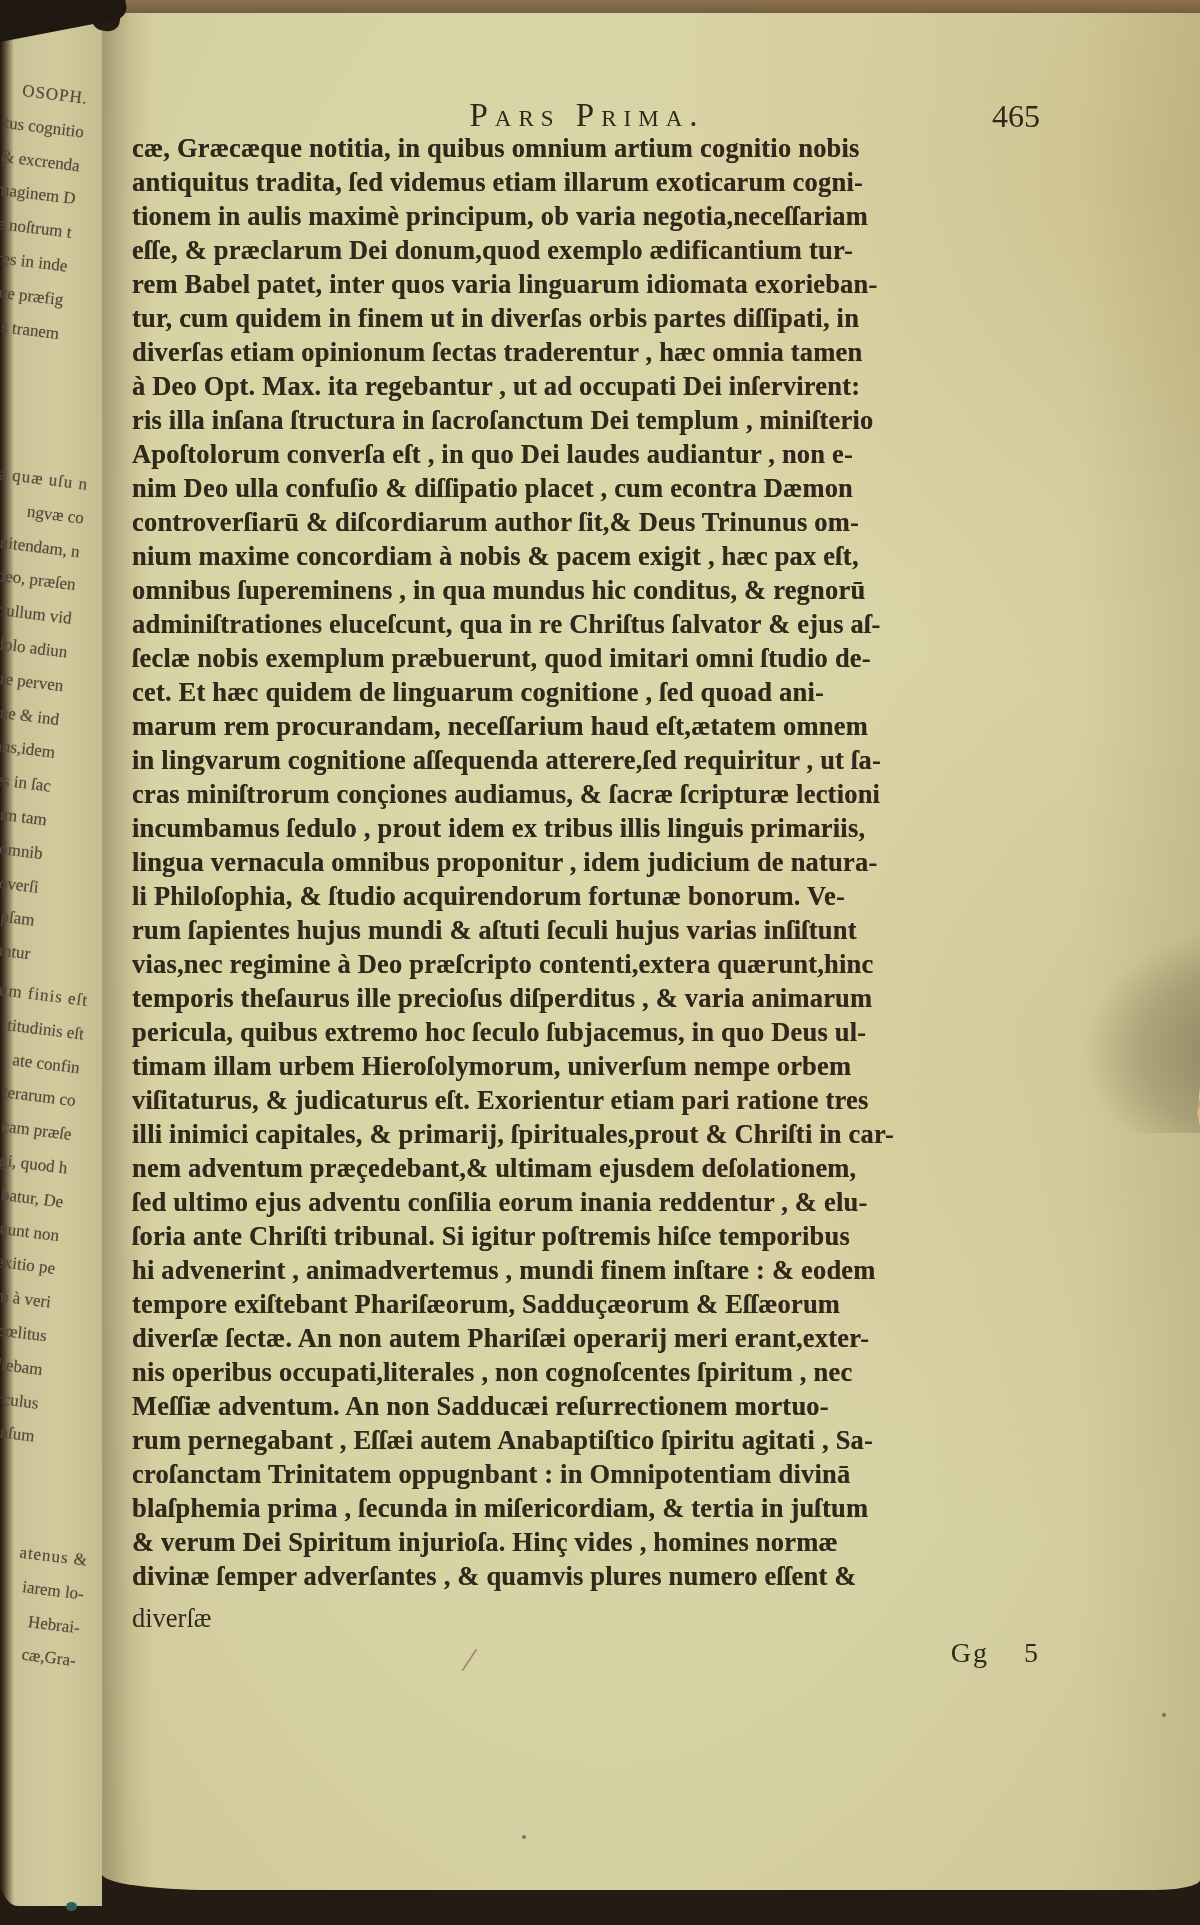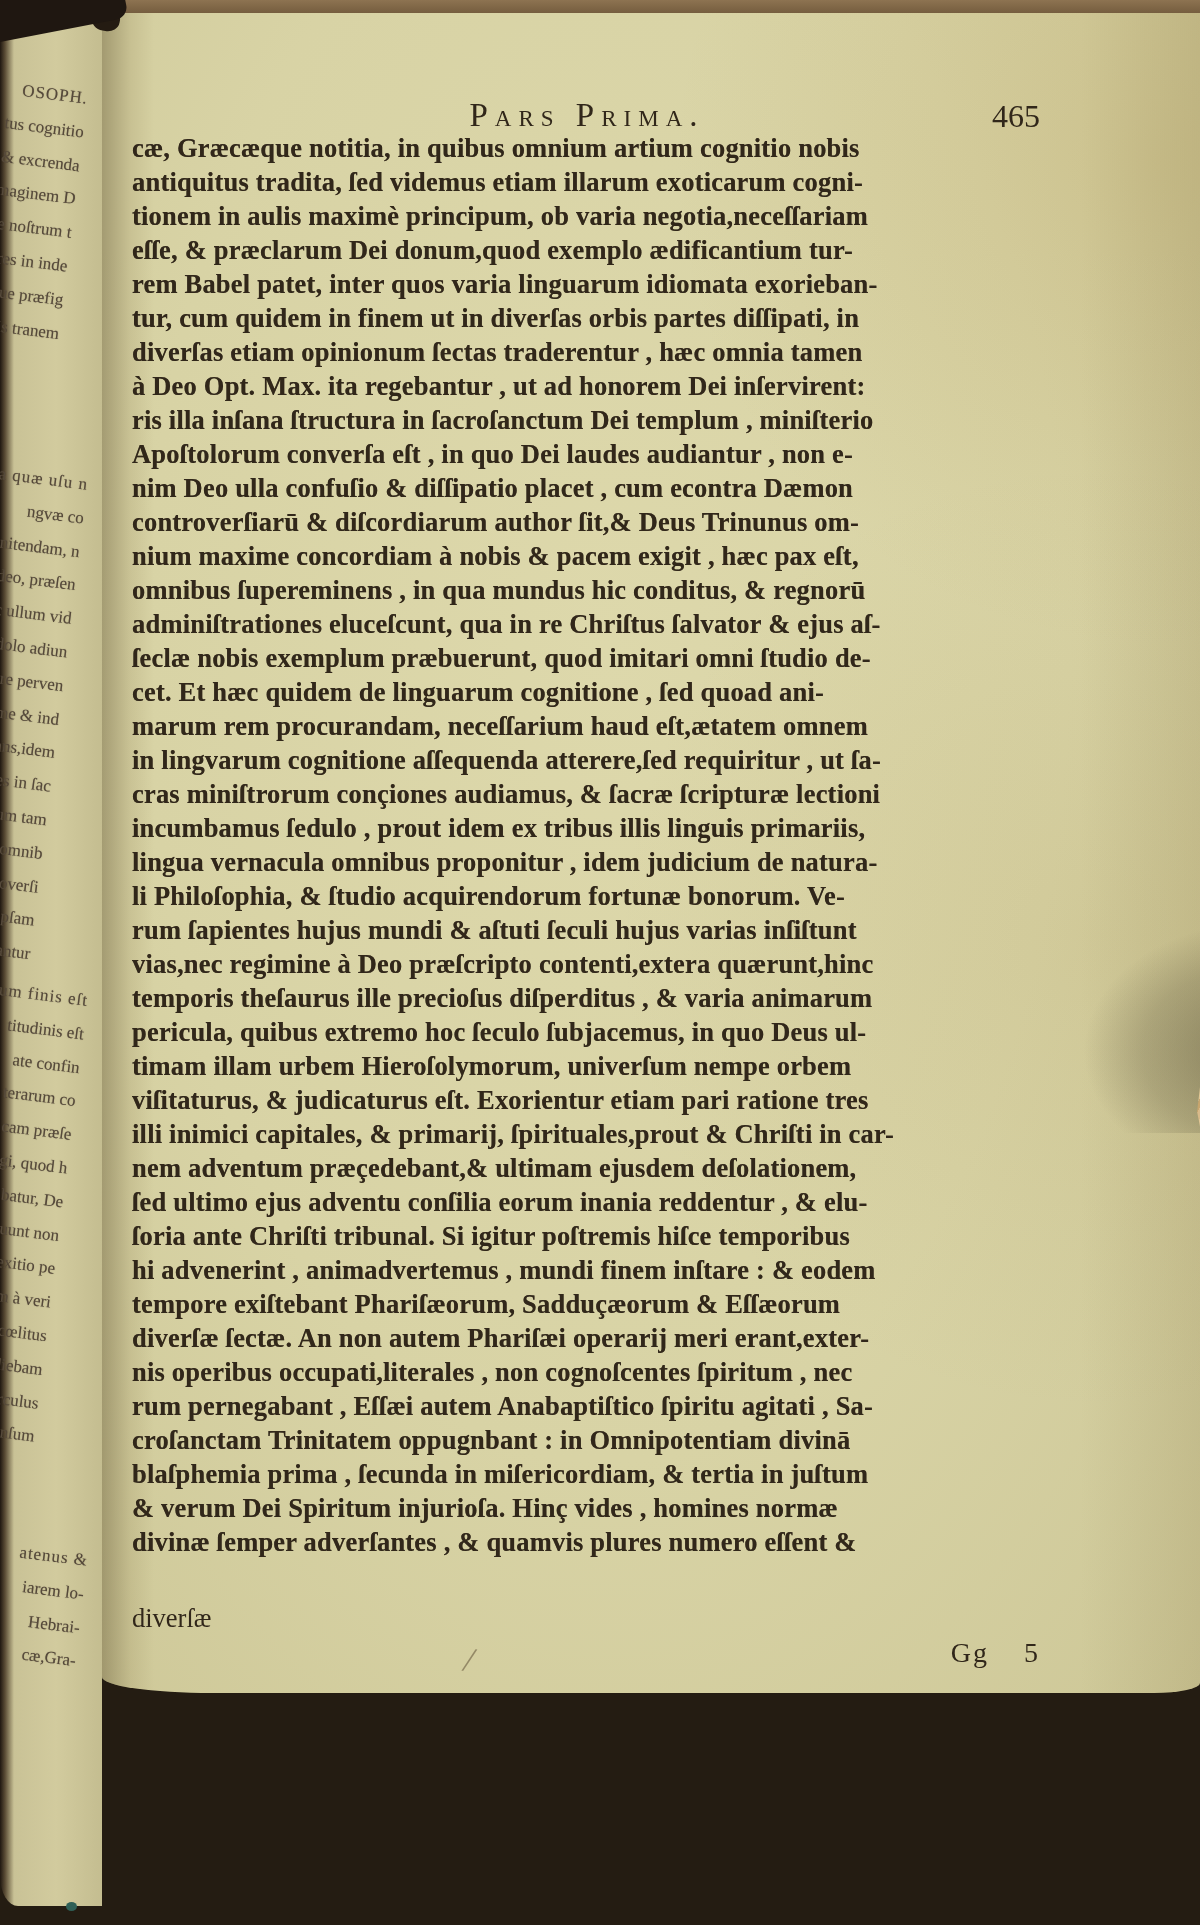--- a/index.html
+++ b/index.html
@@ -16,21 +16,21 @@
     border-top-left-radius:10px 24px;border-bottom-left-radius:18px 30px;
     overflow:hidden;}
   .frag-cluster{position:absolute;left:-70px;width:160px;text-align:right;
     font-size:17px;line-height:33.8px;color:#55493a;
     transform:rotate(7deg);transform-origin:100% 0;
     text-shadow:0 0 1px rgba(85,73,58,.5);}
   .frag-cluster div{white-space:nowrap;}
   .frag-cluster div:first-child{letter-spacing:1px;}
 
   
-  .main-page{position:absolute;left:102px;top:13px;width:1098px;height:1680px;
+  .main-page{position:absolute;left:102px;top:13px;width:1098px;height:1877px;
     background:
       radial-gradient(circle at 96% 9%,rgba(170,140,70,.20),transparent 26%),
       radial-gradient(circle at 90% 55%,rgba(160,135,70,.12),transparent 35%),
       radial-gradient(ellipse at 46% 38%,#ddd8ab 0%,#d8d3a5 55%,#cdc797 100%);
     border-top-left-radius:6px 18px;
     border-bottom-left-radius:110px 16px;border-bottom-right-radius:46px 10px;
     overflow:hidden;}
   .gutter-shade{position:absolute;left:0;top:0;width:52px;height:100%;
     background:linear-gradient(90deg,rgba(95,82,48,.42),rgba(140,125,80,.18) 55%,transparent);}
   .right-shade{position:absolute;right:0;top:0;width:120px;height:100%;
@@ -142,21 +142,21 @@
     </div>
 
     <div class="text-block">
       <div class="ln">cæ, Græcæque notitia, in quibus omnium artium cognitio nobis</div>
       <div class="ln">antiquitus tradita, ſed videmus etiam illarum exoticarum cogni-</div>
       <div class="ln">tionem in aulis maximè principum, ob varia negotia,neceſſariam</div>
       <div class="ln">eſſe, &amp; præclarum Dei donum,quod exemplo ædificantium tur-</div>
       <div class="ln">rem Babel patet, inter quos varia linguarum idiomata exorieban-</div>
       <div class="ln">tur, cum quidem in finem ut in diverſas orbis partes diſſipati, in</div>
       <div class="ln">diverſas etiam opinionum ſectas traderentur , hæc omnia tamen</div>
-      <div class="ln">à Deo Opt. Max. ita regebantur , ut ad honorem Dei inſervirent:</div>
+      <div class="ln">à Deo Opt. Max. ita regebantur , ut ad occupati Dei inſervirent:</div>
       <div class="ln">ris illa inſana ſtructura in ſacroſanctum Dei templum , miniſterio</div>
       <div class="ln">Apoſtolorum converſa eſt , in quo Dei laudes audiantur ,  non e-</div>
       <div class="ln">nim Deo ulla confuſio &amp; diſſipatio placet , cum econtra Dæmon</div>
       <div class="ln">controverſiarū &amp; diſcordiarum author ſit,&amp; Deus Trinunus om-</div>
       <div class="ln">nium maxime concordiam à nobis &amp; pacem exigit , hæc pax eſt,</div>
       <div class="ln">omnibus ſupereminens , in qua mundus hic conditus, &amp; regnorū</div>
       <div class="ln">adminiſtrationes eluceſcunt, qua in re Chriſtus ſalvator &amp; ejus aſ-</div>
       <div class="ln">ſeclæ nobis exemplum præbuerunt, quod imitari omni ſtudio de-</div>
       <div class="ln">cet.   Et hæc quidem de linguarum cognitione ,  ſed quoad ani-</div>
       <div class="ln">marum rem procurandam, neceſſarium haud eſt,ætatem omnem</div>
@@ -172,20 +172,21 @@
       <div class="ln">timam illam urbem Hieroſolymorum, univerſum  nempe orbem</div>
       <div class="ln">viſitaturus, &amp; judicaturus eſt.  Exorientur etiam pari ratione tres</div>
       <div class="ln">illi inimici capitales, &amp; primarij, ſpirituales,prout &amp; Chriſti in car-</div>
       <div class="ln">nem adventum præçedebant,&amp; ultimam ejusdem  deſolationem,</div>
       <div class="ln">ſed ultimo ejus adventu conſilia eorum inania reddentur , &amp; elu-</div>
       <div class="ln">ſoria ante Chriſti tribunal.   Si igitur poſtremis hiſce temporibus</div>
       <div class="ln">hi advenerint , animadvertemus , mundi finem inſtare : &amp; eodem</div>
       <div class="ln">tempore exiſtebant Phariſæorum,  Sadduçæorum  &amp; Eſſæorum</div>
       <div class="ln">diverſæ ſectæ.  An non autem Phariſæi operarij meri erant,exter-</div>
       <div class="ln">nis operibus occupati,literales , non cognoſcentes ſpiritum ,  nec</div>
+      <div class="ln">Meſſiæ adventum.   An non Sadducæi reſurrectionem mortuo-</div>
       <div class="ln">rum pernegabant , Eſſæi autem Anabaptiſtico ſpiritu agitati , Sa-</div>
       <div class="ln">croſanctam Trinitatem oppugnbant : in Omnipotentiam divinā</div>
       <div class="ln">blaſphemia prima , ſecunda in miſericordiam, &amp; tertia in juſtum</div>
       <div class="ln">&amp; verum Dei Spiritum injurioſa.   Hinç vides ,  homines normæ</div>
       <div class="ln">divinæ ſemper adverſantes , &amp; quamvis plures numero  eſſent &amp;</div>
     </div>
 
     <div class="catchword">diverſæ</div>
     <div class="signature">Gg 5</div>
     <div class="pen-mark">/</div>

